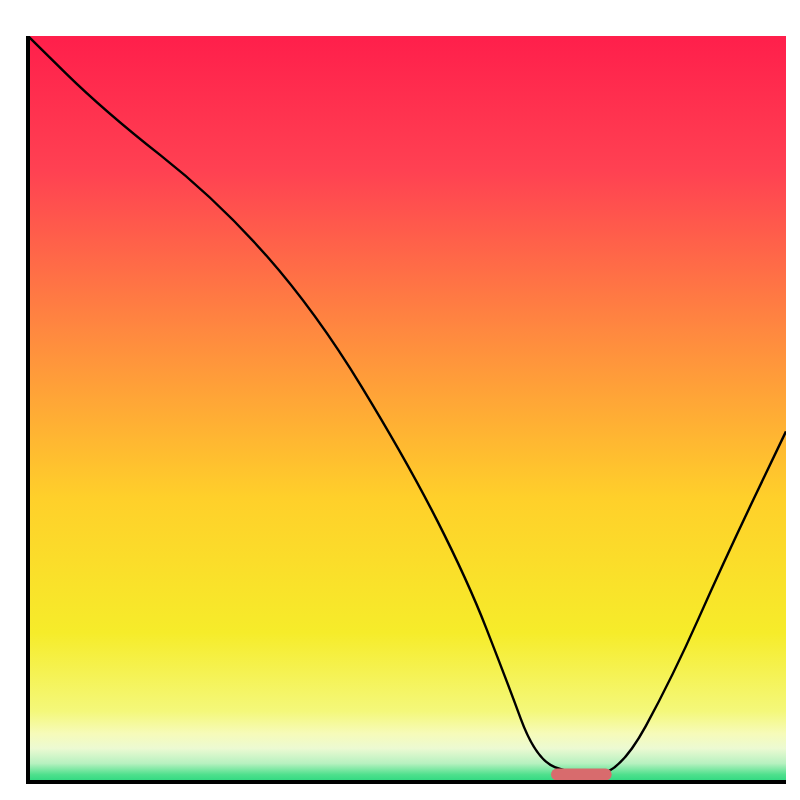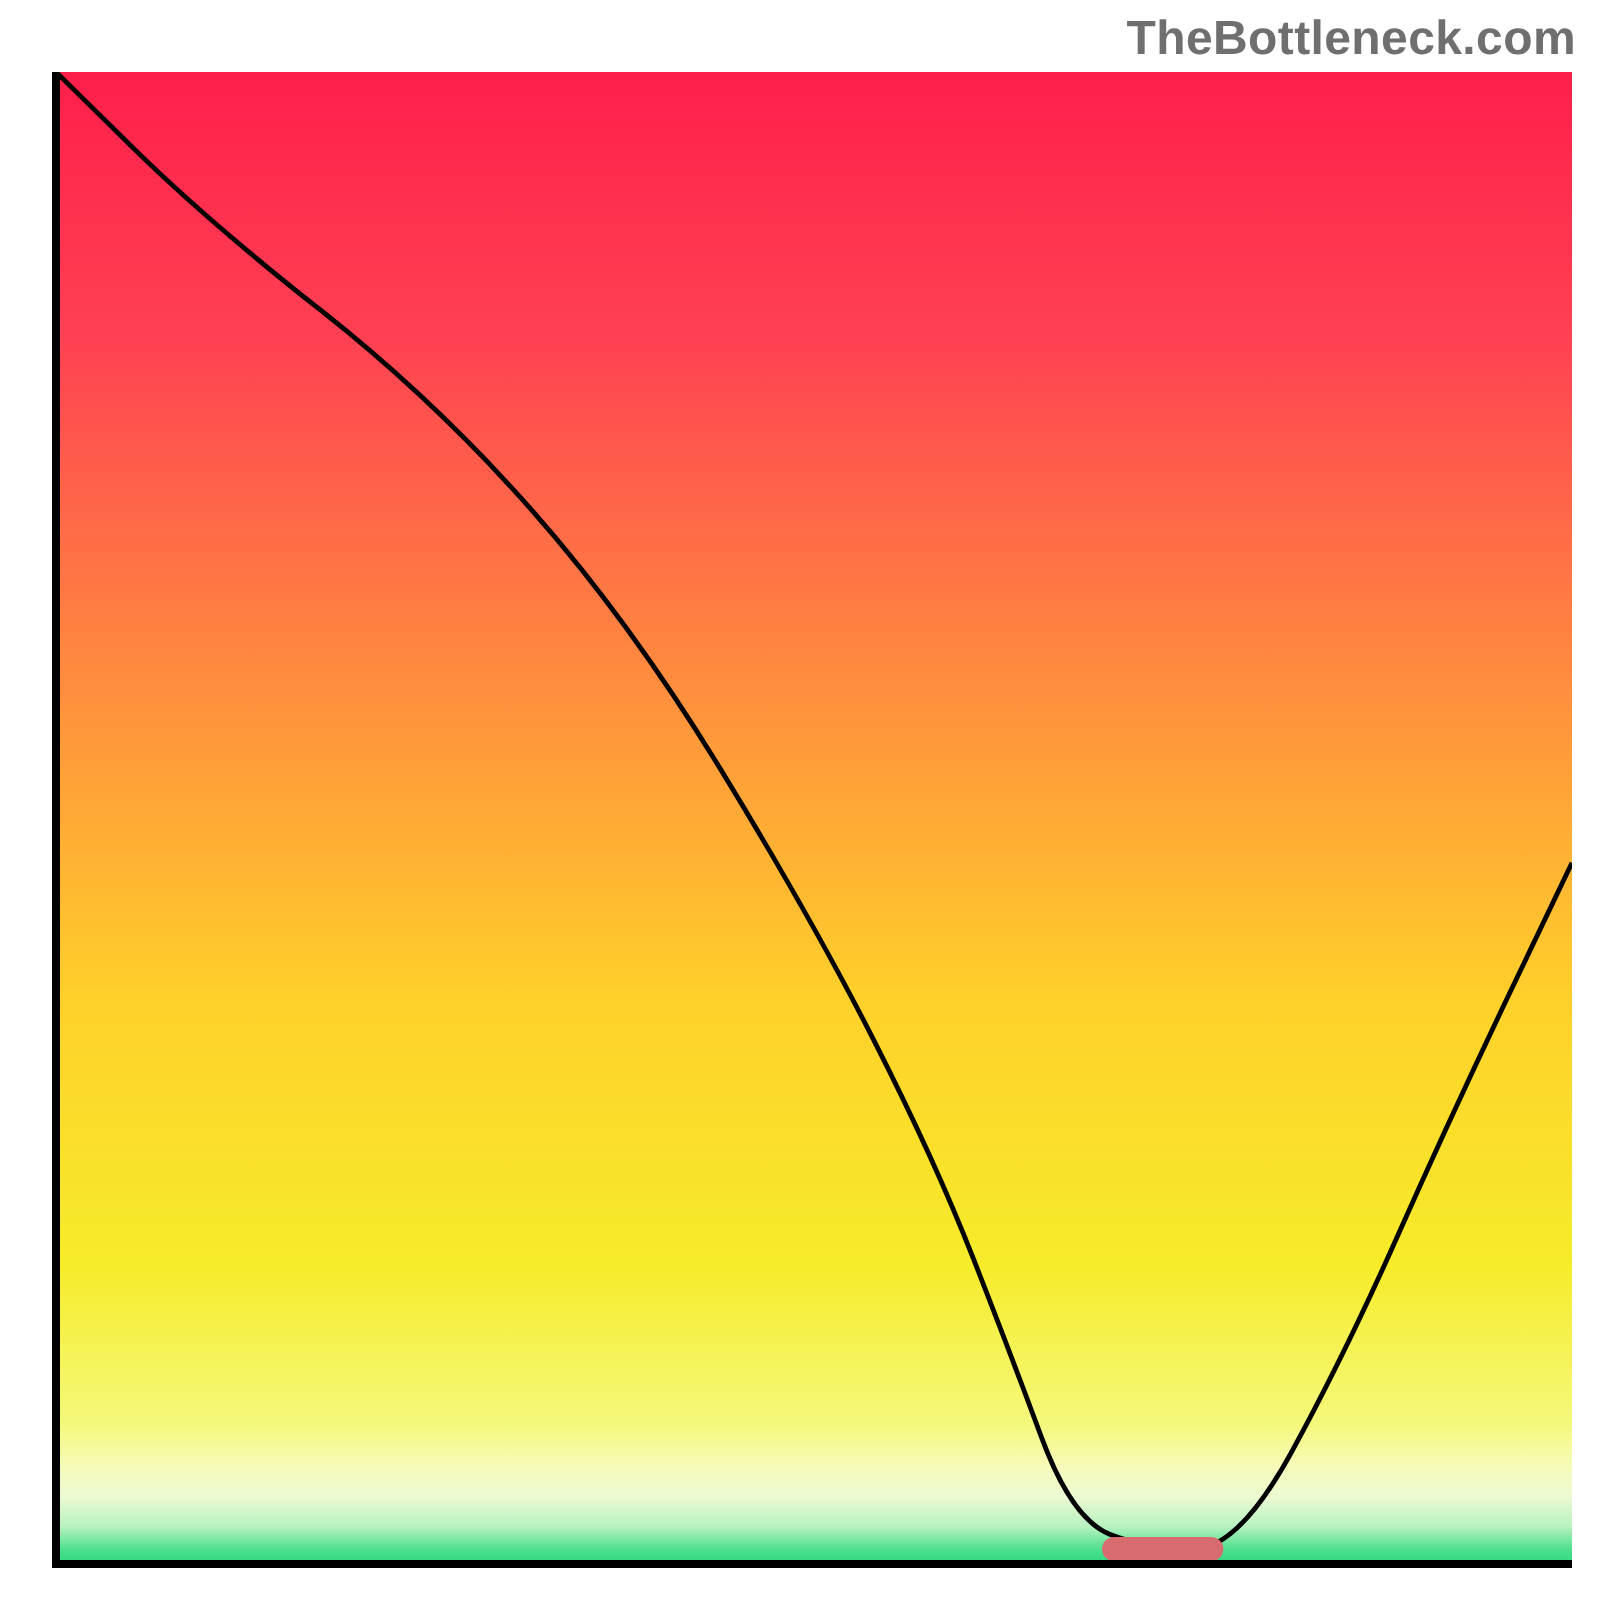--- a/index.html
+++ b/index.html
@@ -31,21 +31,20 @@
     top: 36px;
     left: 16px;
     width: 770px;
     height: 758px;
   }
 </style>
 </head>
 <body>
 
 <div class="frame">
-  <div class="watermark">TheBottleneck.com</div>
 
   <svg class="plot" viewBox="0 0 770 758" preserveAspectRatio="none">
     <defs>
       <linearGradient id="bg-grad" x1="0" y1="0" x2="0" y2="1">
           <stop offset="0.00%" stop-color="#ff1f4b"></stop>
           <stop offset="18.00%" stop-color="#ff4152"></stop>
           <stop offset="40.00%" stop-color="#ff8a3f"></stop>
           <stop offset="62.00%" stop-color="#ffd02a"></stop>
           <stop offset="80.00%" stop-color="#f6ec2a"></stop>
           <stop offset="90.50%" stop-color="#f4f87a"></stop>

